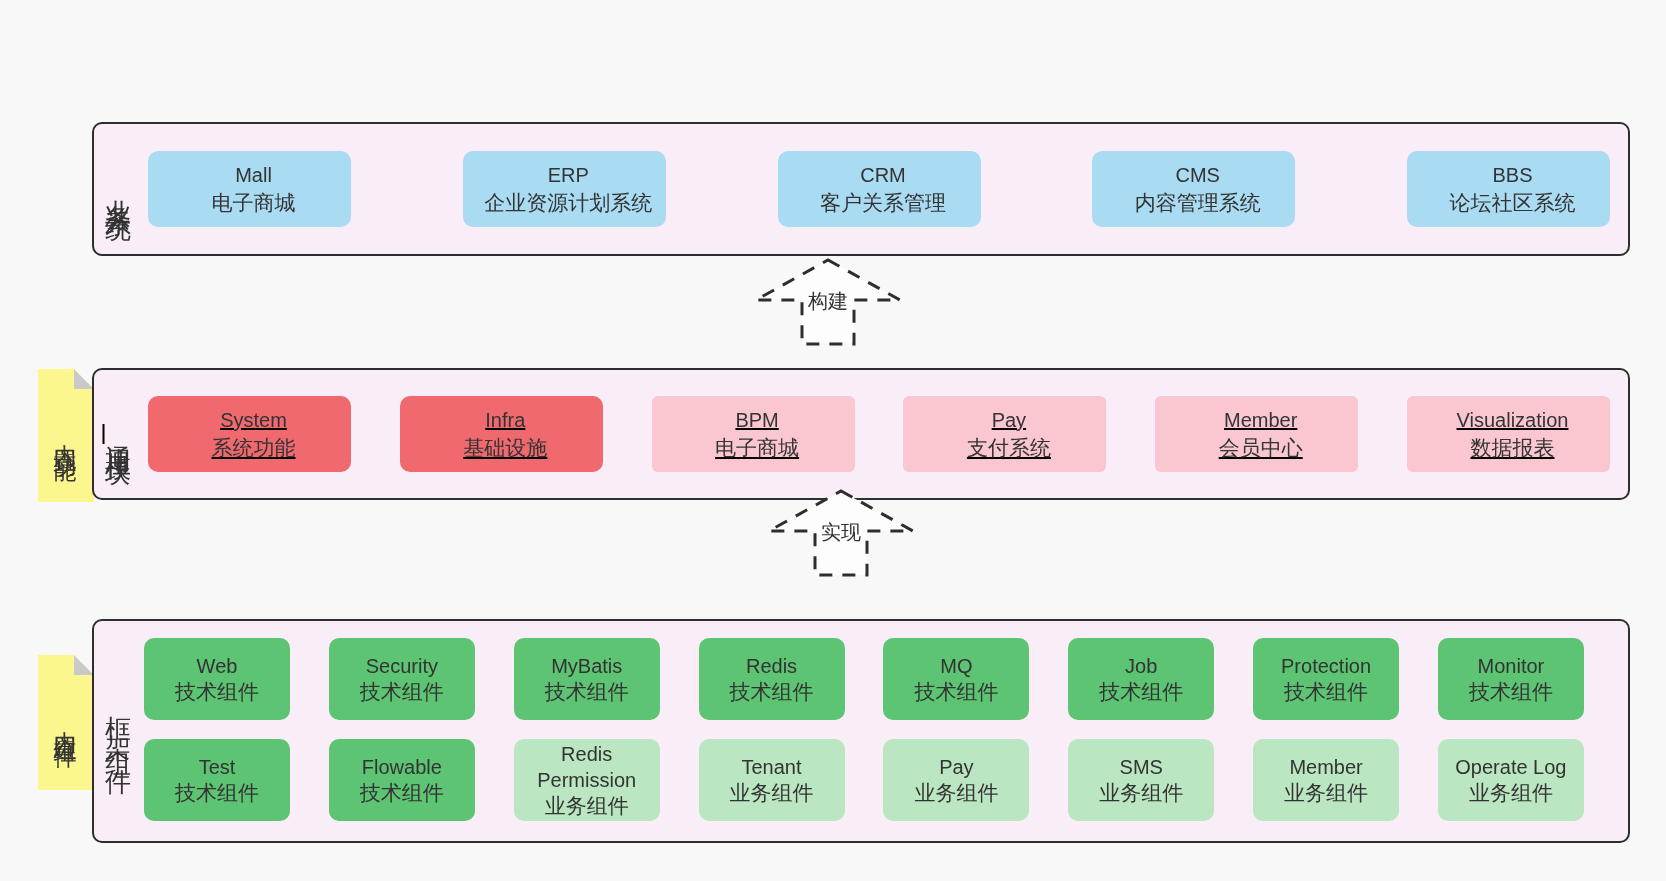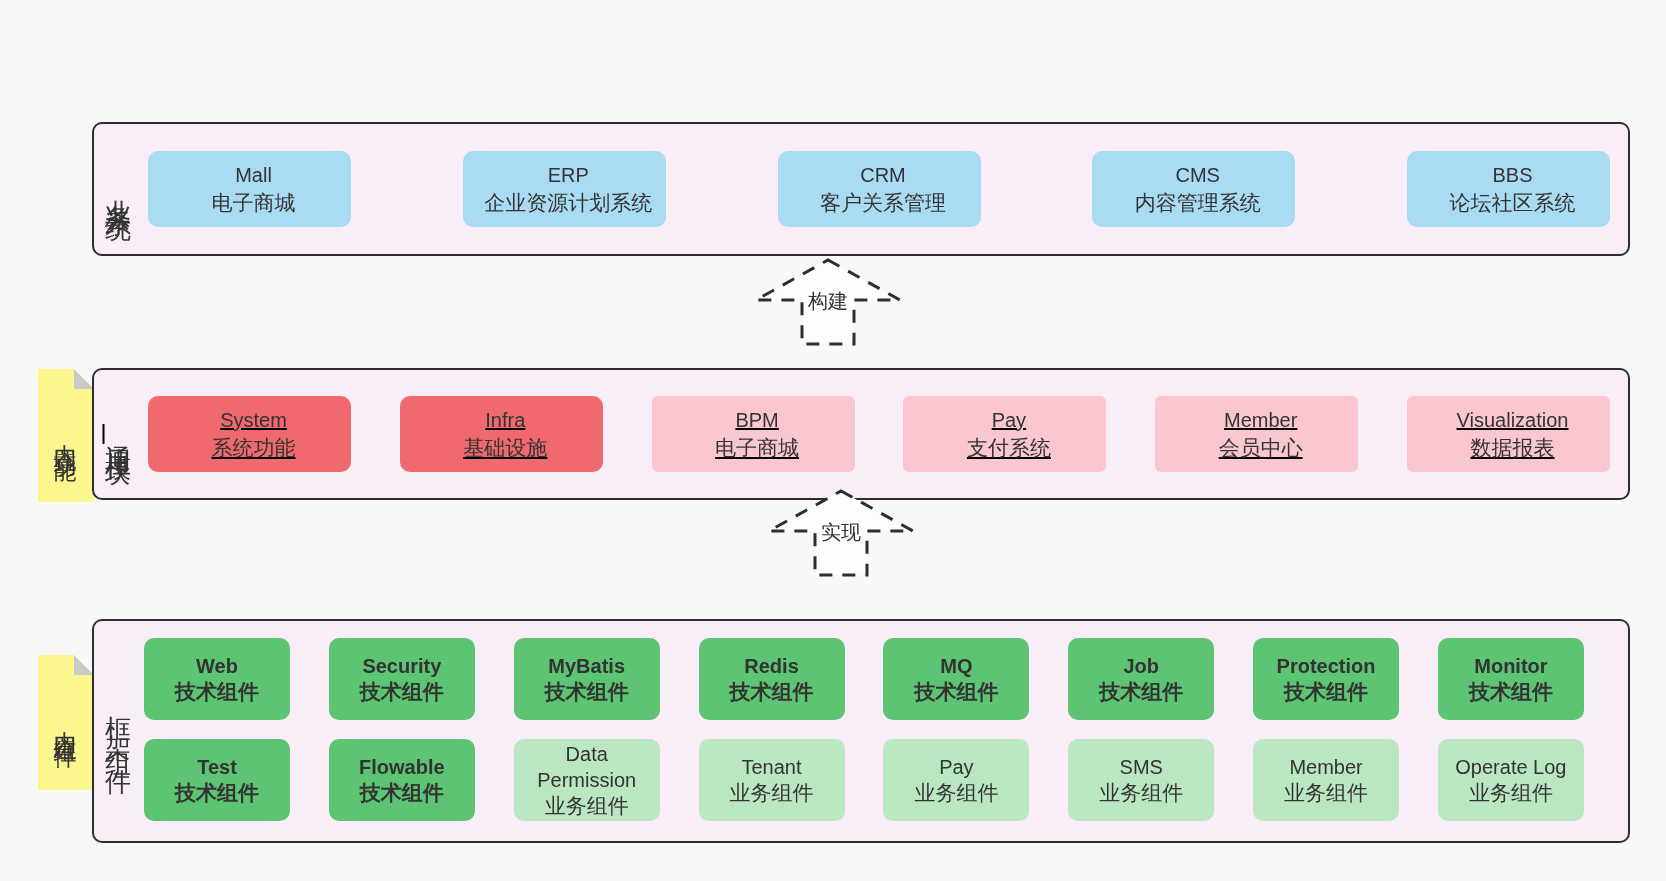--- a/index.html
+++ b/index.html
@@ -31,21 +31,21 @@
   .box{border-radius:10px;display:flex;flex-direction:column;align-items:center;justify-content:center;
        text-align:center;color:var(--text);padding-left:8px;}
   .box .name{font-size:20px;line-height:28px;}
   .box .desc{font-size:21px;line-height:28px;}
   .box-lg{width:203px;height:76px;}
   .box-sm{width:146px;height:82px;padding:2px;}
   .box-sm .name,.box-sm .desc{line-height:26px;}
   .blue{background:var(--blue);}
   .red{background:var(--red);}
   .pink{background:var(--pink);border-radius:6px;}
-  .green{background:var(--green);font-weight:bold;}
+  .green{background:var(--green);}
   .green-light{background:var(--green-light);}
 
   .sticky{position:absolute;left:38px;width:56px;background:var(--sticky-yellow);z-index:0;
           display:flex;align-items:center;justify-content:center;
           clip-path:polygon(0 0,calc(100% - 20px) 0,100% 20px,100% 100%,0 100%);}
   .sticky-1{top:369px;height:133px;}
   .sticky-2{top:655px;height:135px;}
   .sticky .fold{position:absolute;top:0;right:0;width:20px;height:20px;background:var(--sticky-fold);
           clip-path:polygon(0 0,100% 100%,0 100%);}
   .sticky .stext{writing-mode:vertical-rl;text-orientation:upright;font-size:23px;
@@ -179,21 +179,21 @@
       <div class="row8">
         <div class="box box-sm green">
           <span class="name">Test</span>
           <span class="desc">技术组件</span>
         </div>
         <div class="box box-sm green">
           <span class="name">Flowable</span>
           <span class="desc">技术组件</span>
         </div>
         <div class="box box-sm green-light">
-          <span class="name">Data Permission</span>
+          <span class="name">Redis Permission</span>
           <span class="desc">业务组件</span>
         </div>
         <div class="box box-sm green-light">
           <span class="name">Tenant</span>
           <span class="desc">业务组件</span>
         </div>
         <div class="box box-sm green-light">
           <span class="name">Pay</span>
           <span class="desc">业务组件</span>
         </div>

